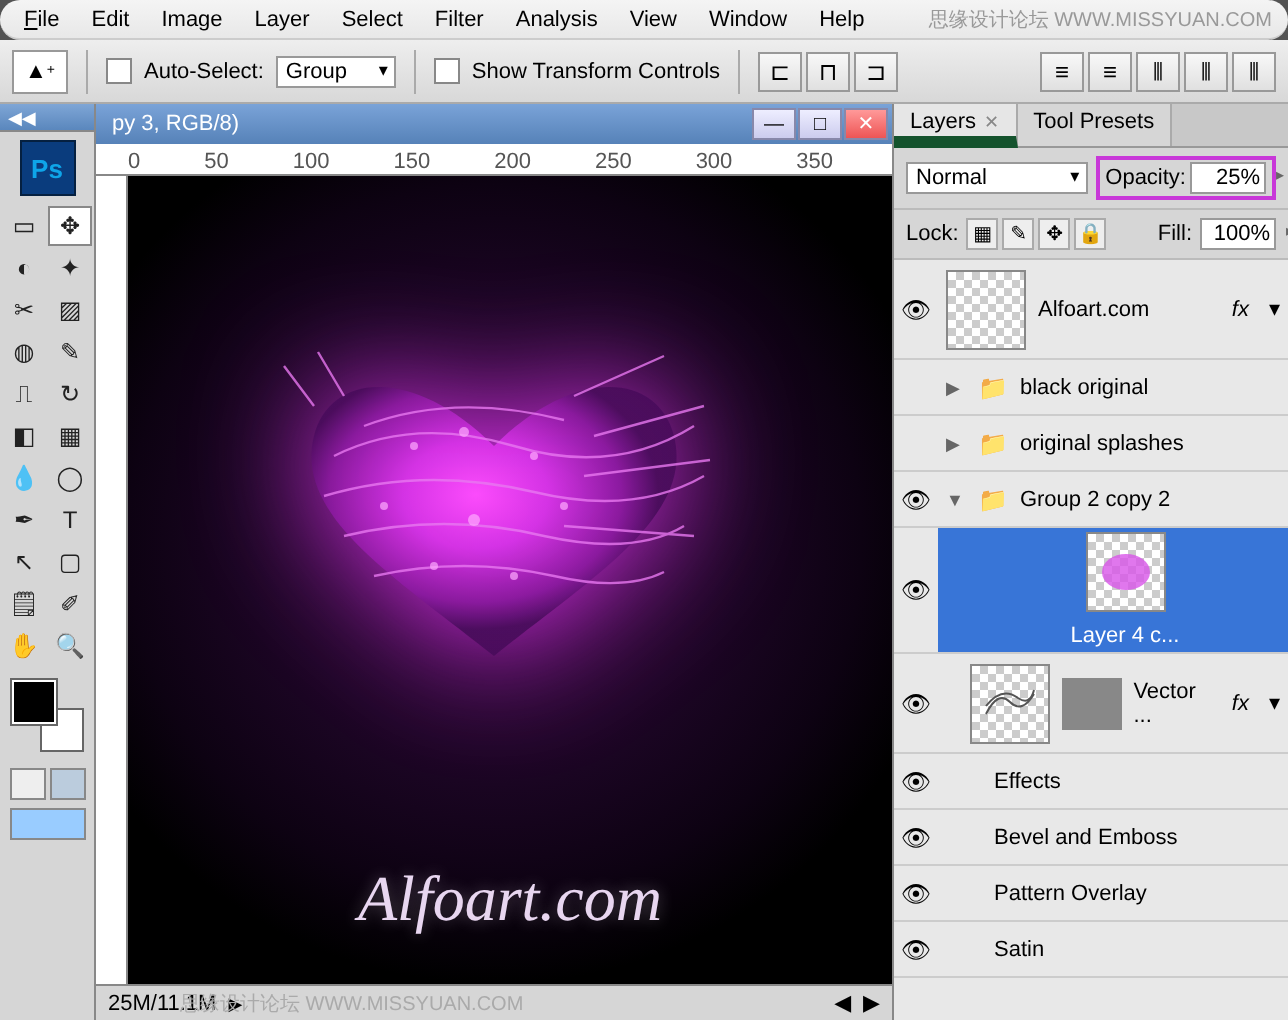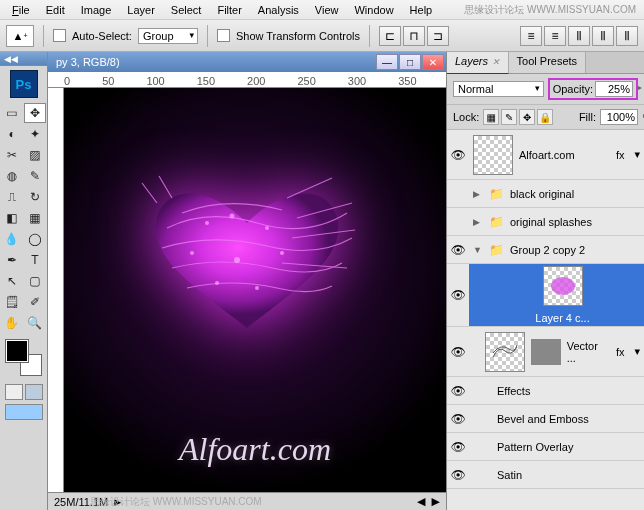--- a/index.html
+++ b/index.html
@@ -1,18 +1,18 @@
 <!DOCTYPE html>
 <html><head>
 <meta charset="utf-8">
 <style>
 * { margin: 0; padding: 0; box-sizing: border-box; font-family: Tahoma, sans-serif; font-size: 11px; }
 body { width: 644px; height: 510px; background: #535353; overflow: hidden; position: relative; }
 
-.menubar { background: linear-gradient(#f4f4f4, #e8e8e8); height: 20px; display: flex; align-items: center; padding: 0 4px; border-bottom: 1px solid #ccc; position: relative; }
+.menubar { background: linear-gradient(#f4f4f4, #e8e8e8); height: 20px; display: flex; align-items: center; padding: 0 4px; border-bottom: 1px solid #ccc; position: relative; border-radius: 10px; }
 .menubar .item { padding: 2px 8px; cursor: default; }
 .menubar .item u { text-decoration: underline; }
 .watermark { position: absolute; right: 8px; color: #999; font-size: 10px; }
 
 .optionsbar { background: linear-gradient(#eeeeee, #d8d8d8); height: 32px; display: flex; align-items: center; padding: 0 6px; border-bottom: 1px solid #aaa; gap: 6px; }
 .tool-indicator { width: 28px; height: 22px; background: #fff; border: 1px solid #999; display: flex; align-items: center; justify-content: center; }
 .checkbox { width: 13px; height: 13px; border: 1px solid #888; background: #fff; display: inline-block; vertical-align: middle; }
 .dropdown { background: #fff; border: 1px solid #999; padding: 1px 18px 1px 4px; position: relative; min-width: 60px; }
 .dropdown::after { content: "▾"; position: absolute; right: 3px; top: 1px; font-size: 9px; }
 .divider { width: 1px; height: 22px; background: #aaa; margin: 0 3px; }
@@ -45,21 +45,21 @@
 .canvas { flex: 1; background: radial-gradient(ellipse 60% 55% at 48% 45%, #520a5c 0%, #2d0836 30%, #1a0522 55%, #0d0212 80%, #000 100%); position: relative; overflow:hidden;}
 .heart { position: absolute; left: 48%; top: 42%; transform: translate(-50%,-50%); width: 220px; height: 180px; }
 .heart svg { width: 100%; height: 100%; filter: drop-shadow(0 0 30px #d633e6); }
 .canvas-text { position: absolute; bottom: 24px; left: 50%; transform: translateX(-50%); font-family: 'Brush Script MT', cursive; font-size: 32px; color: #e8d6f0; font-style: italic; text-shadow: 0 0 8px rgba(255,255,255,0.3);}
 .statusbar { height: 18px; background: #d6d6d6; border-top: 1px solid #888; display:flex;align-items:center;padding:0 6px;font-size:10px;gap:6px;}
 .statusbar .arrow{font-size:9px;}
 
 .panels { width: 198px; background: #d6d6d6; border-left: 1px solid #888; display: flex; flex-direction: column; }
 .panel-tabs { display: flex; background: #c8c8c8; height: 22px; border-bottom: 1px solid #999; }
 .ptab { padding: 3px 8px; background: #d6d6d6; border-right: 1px solid #aaa; position:relative;}
-.ptab.active { background: #e6e6e6; border-bottom: 1px solid #14532d; margin-bottom:-1px;font-style:italic;}
+.ptab.active { background: #e6e6e6; border-bottom: 6px solid #14532d; margin-bottom:-1px;}
 .ptab .x { margin-left: 4px; font-size: 9px; color: #888; }
 
 .blend-row { display: flex; align-items: center; padding: 4px 6px; gap: 4px; border-bottom: 1px solid #bbb; }
 .blend-dd { flex: 1; background: #fff; border: 1px solid #999; padding: 1px 16px 1px 4px; position: relative; }
 .blend-dd::after { content: "▾"; position: absolute; right: 3px; top: 1px; font-size: 9px; }
 .opacity-box { display: flex; align-items: center; gap: 2px; border: 2px solid #c838d8; padding: 1px 3px; }
 .num-field { width: 38px; background: #fff; border: 1px solid #999; padding: 1px 2px; text-align: right; position:relative;}
 .num-field::after{content:"▸";position:absolute;right:-10px;font-size:8px;color:#666;}
 
 .lock-row { display: flex; align-items: center; padding: 4px 6px; gap: 4px; border-bottom: 1px solid #bbb; }
@@ -69,21 +69,21 @@
 .layers-list { flex: 1; background: #e8e8e8; overflow-y: auto; }
 .layer { display: flex; align-items: center; border-bottom: 1px solid #ccc; min-height: 28px; }
 .layer.tall { min-height: 50px; }
 .eye { width: 22px; display: flex; justify-content: center; font-size: 12px; }
 .layer-content { flex: 1; display: flex; align-items: center; gap: 6px; padding: 2px 4px; }
 .layer.selected .layer-content { background: #3875d7; color: #fff; flex-direction: column; }
 .thumb { width: 40px; height: 40px; background: #fff; border: 1px solid #888; background-image: linear-gradient(45deg,#ccc 25%,transparent 25%,transparent 75%,#ccc 75%),linear-gradient(45deg,#ccc 25%,transparent 25%,transparent 75%,#ccc 75%); background-size: 8px 8px; background-position: 0 0, 4px 4px; display:flex;align-items:center;justify-content:center;position:relative;}
 .thumb.small { width: 30px; height: 26px; }
 .folder-i { font-size: 12px; color: #888; }
 .triangle { font-size: 9px; color: #666; width: 10px; }
-.fx { margin-left: auto; padding-right: 4px; }
+.fx { font-style: italic; margin-left: auto; padding-right: 4px; }
 .effect-row { padding-left: 60px; font-size: 10px; display:flex;align-items:center;gap:4px;}
 .indent1 { padding-left: 16px; }
 .indent2 { padding-left: 28px; }
 
 .bottom-watermark { position:absolute; bottom:1px; left:90px; color:#aaa; font-size:10px;}
 </style>
 </head>
 <body>
 
 <div class="menubar">

